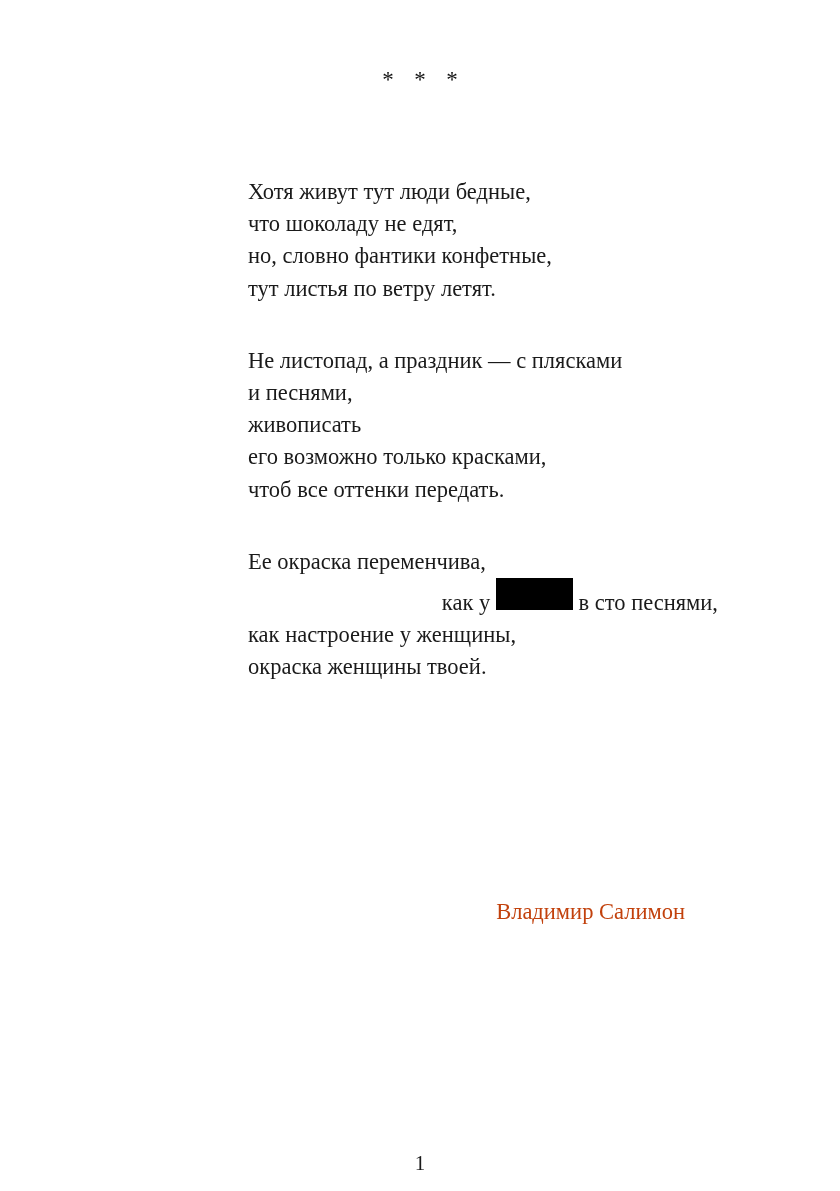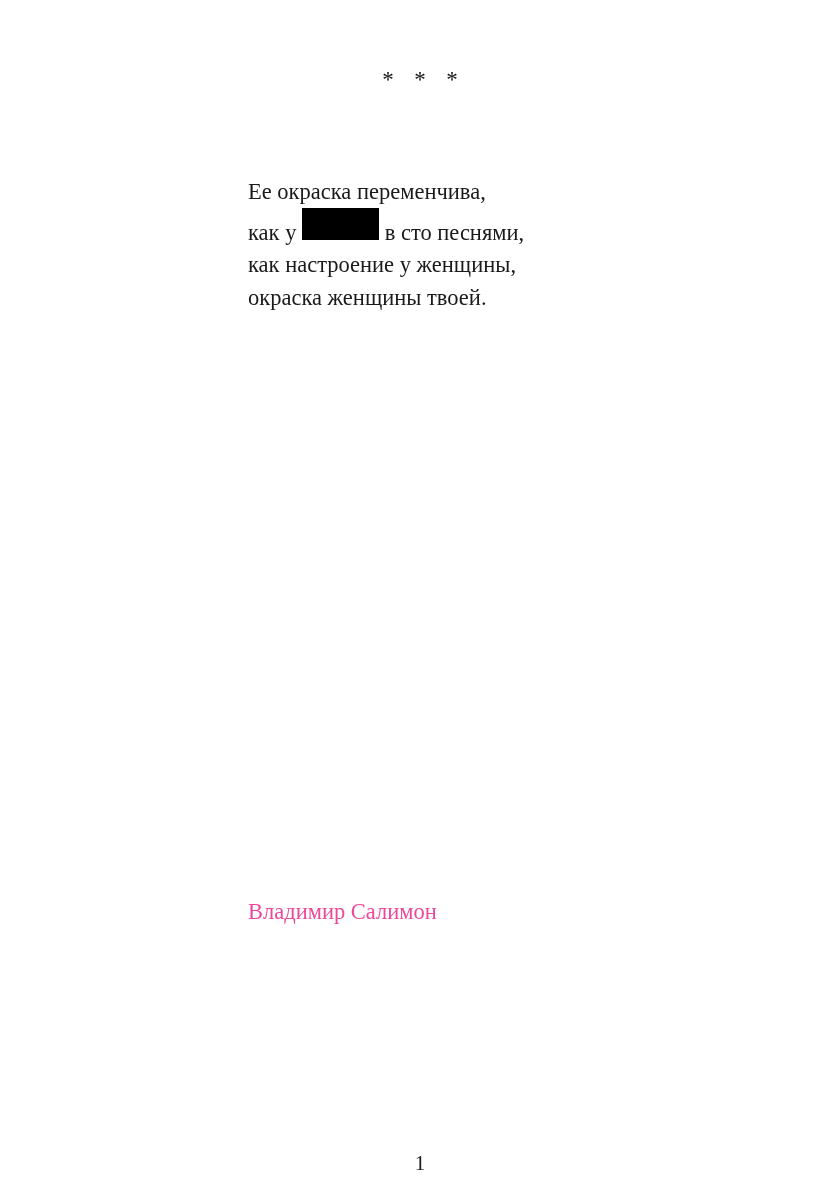--- a/index.html
+++ b/index.html
@@ -57,42 +57,44 @@
     line-height: 32.2px;
     white-space: pre-wrap;
     color: #1a1a1a;
   }
 
   
   .line.has-redaction {
     display: flex;
     align-items: baseline;
     white-space: pre;
+    justify-content: flex-end;
   }
 
   .redaction {
     display: inline-block;
     width: 77px;
     height: 32px;
     background: #000000;
     vertical-align: -7px;
     flex: 0 0 auto;
     text-indent: -9999px;
     overflow: hidden;
   }
 
   
   .author {
     position: absolute;
     left: 248px;
     top: 896px;
     width: 437px;
+    text-align: right;
     font-size: 22.5px;
     line-height: 32px;
-    color: #ec4899;
+    color: #c2410c;
   }
 
   
   .folio {
     position: absolute;
     left: 0;
     top: 1150px;
     width: 840px;
     text-align: center;
     font-size: 21px;
@@ -102,21 +104,34 @@
 </style>
 </head>
 <body>
 
 <div class="page">
 
   <div class="separator">* * *</div>
 
   <div class="poem">
 
+    <div class="stanza">
+      <div class="line">Хотя живут тут люди бедные,</div>
+      <div class="line">что шоколаду не едят,</div>
+      <div class="line">но, словно фантики конфетные,</div>
+      <div class="line">тут листья по ветру летят.</div>
+    </div>
 
+    <div class="stanza">
+      <div class="line">Не листопад, а праздник — с плясками</div>
+      <div class="line">и песнями,</div>
+      <div class="line">живописать</div>
+      <div class="line">его возможно только красками,</div>
+      <div class="line">чтоб все оттенки передать.</div>
+    </div>
 
 
     <div class="stanza">
       <div class="line">Ее окраска переменчива,</div>
       <div class="line has-redaction"><span>как у </span><span class="redaction"></span><span> в сто песнями,</span></div>
       <div class="line">как настроение у женщины,</div>
       <div class="line">окраска женщины твоей.</div>
     </div>
 
   </div>

